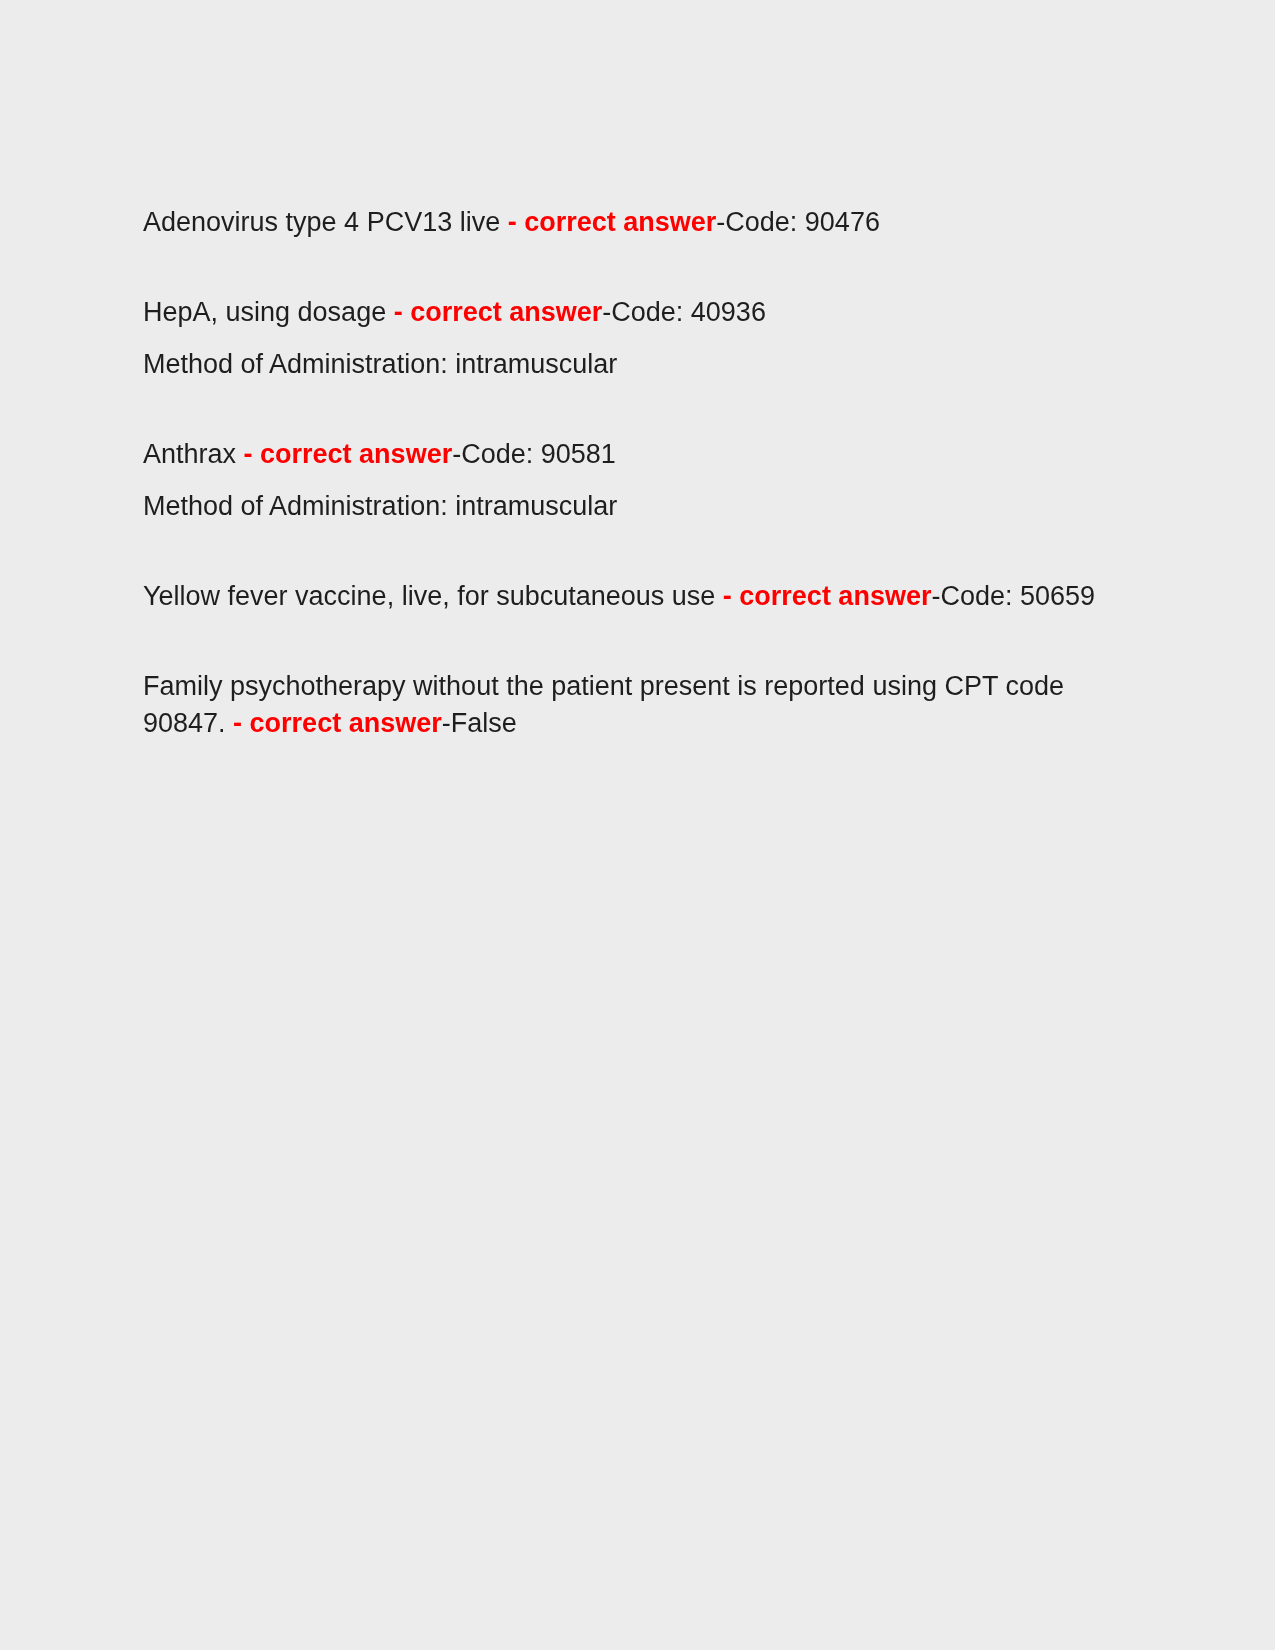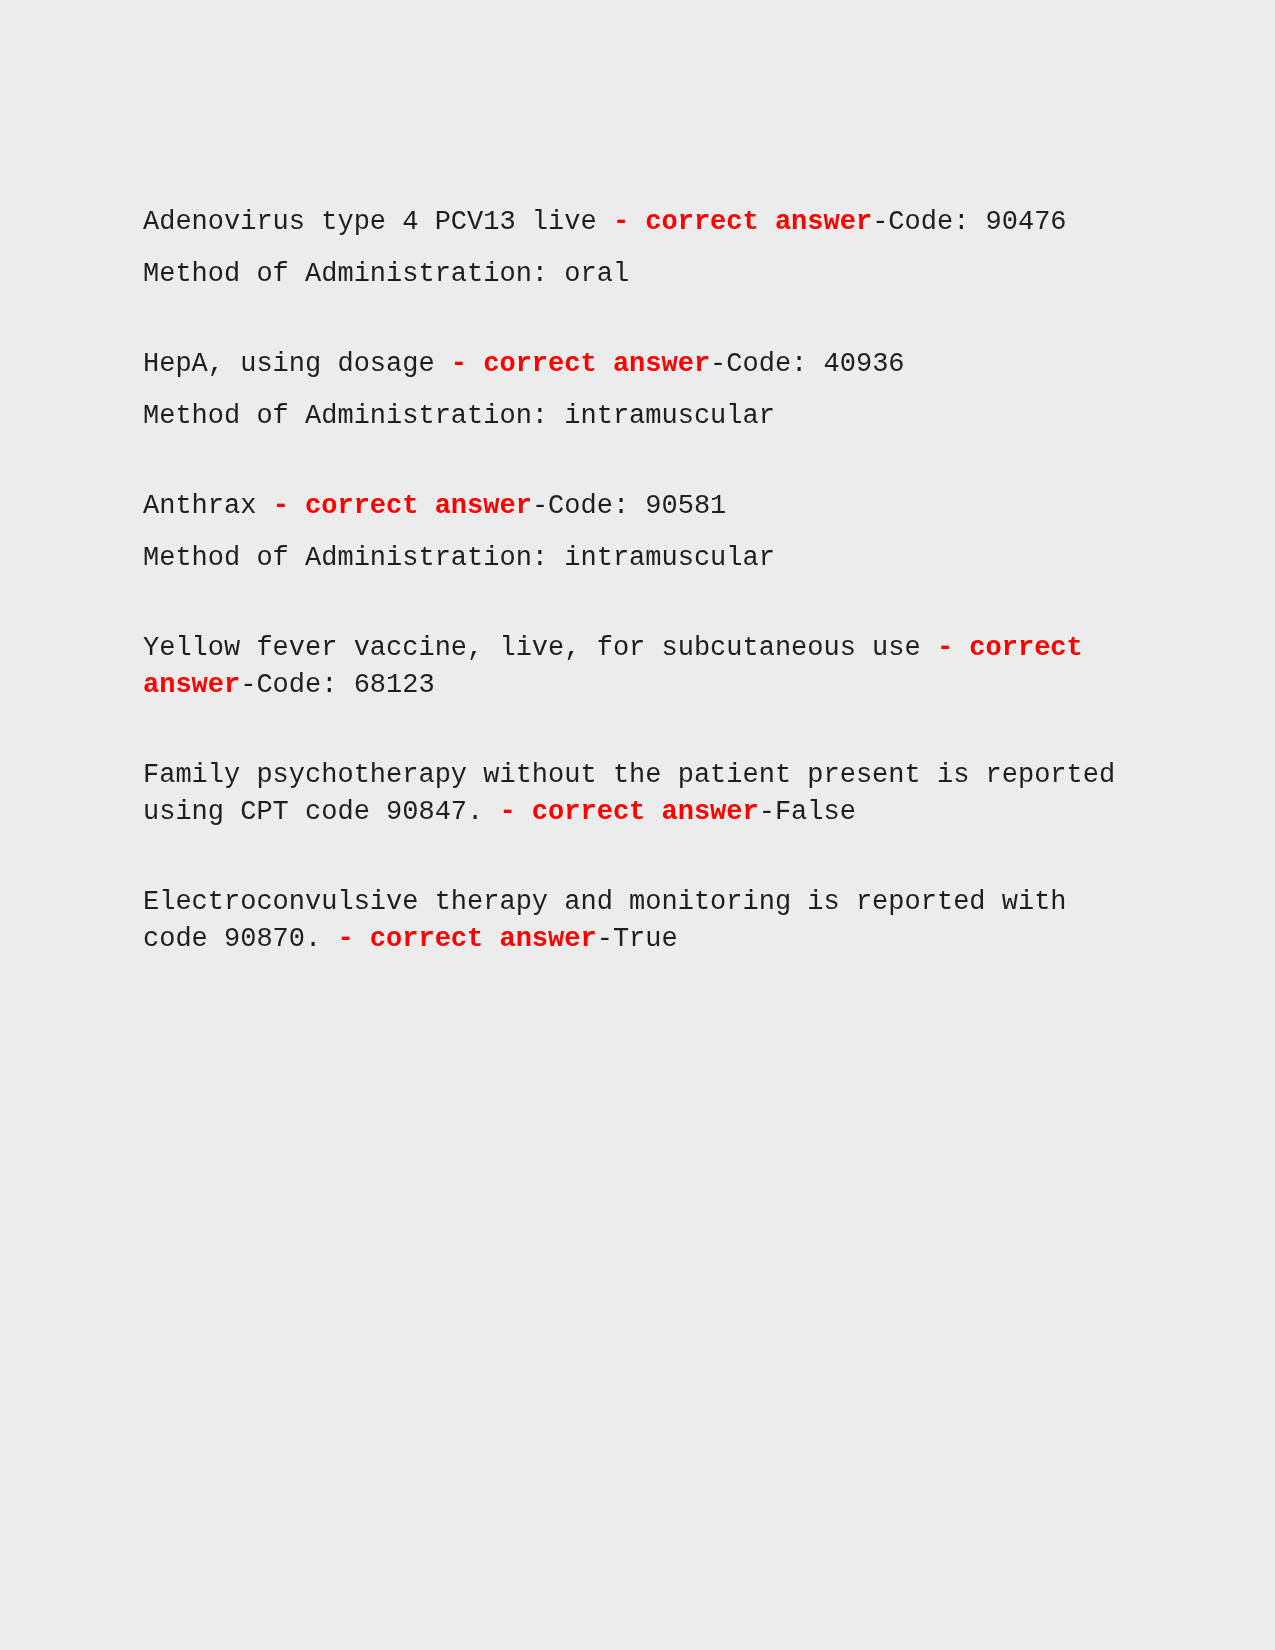--- a/index.html
+++ b/index.html
@@ -14,49 +14,44 @@
   .page {
     width: 1275px;
     height: 1650px;
     background: var(--bg, #ececec);
   }
   .content {
     padding: 204px 132px 0 143px;
     color: var(--fg, #1e1e1e);
     font-size: 27px;
     line-height: 37px;
-    font-family: Liberation Mono, monospace;
   }
   .entry { margin: 0 0 53px 0; }
   .line { margin: 0 0 15px 0; }
   .marker {
     color: var(--red, #ff0000);
     font-weight: bold;
   }
 </style>
 </head>
 <body>
 
 <div class="page">
   <div class="content">
       <div class="entry">
         <p class="line"><span>Adenovirus type 4 PCV13 live </span><span class="marker">- correct answer</span><span>-Code: 90476</span></p>
-        <p class="line">Method of Administration: oral</p>
       </div>
       <div class="entry">
         <p class="line"><span>HepA, using dosage </span><span class="marker">- correct answer</span><span>-Code: 40936</span></p>
         <p class="line">Method of Administration: intramuscular</p>
       </div>
       <div class="entry">
         <p class="line"><span>Anthrax </span><span class="marker">- correct answer</span><span>-Code: 90581</span></p>
         <p class="line">Method of Administration: intramuscular</p>
       </div>
       <div class="entry">
-        <p class="line"><span>Yellow fever vaccine, live, for subcutaneous use </span><span class="marker">- correct answer</span><span>-Code: 68123</span></p>
+        <p class="line"><span>Yellow fever vaccine, live, for subcutaneous use </span><span class="marker">- correct answer</span><span>-Code: 50659</span></p>
       </div>
       <div class="entry">
         <p class="line"><span>Family psychotherapy without the patient present is reported using CPT code 90847. </span><span class="marker">- correct answer</span><span>-False</span></p>
-      </div>
-      <div class="entry">
-        <p class="line"><span>Electroconvulsive therapy and monitoring is reported with code 90870. </span><span class="marker">- correct answer</span><span>-True</span></p>
       </div>
     </div>
 </div>
 
 </body></html>

